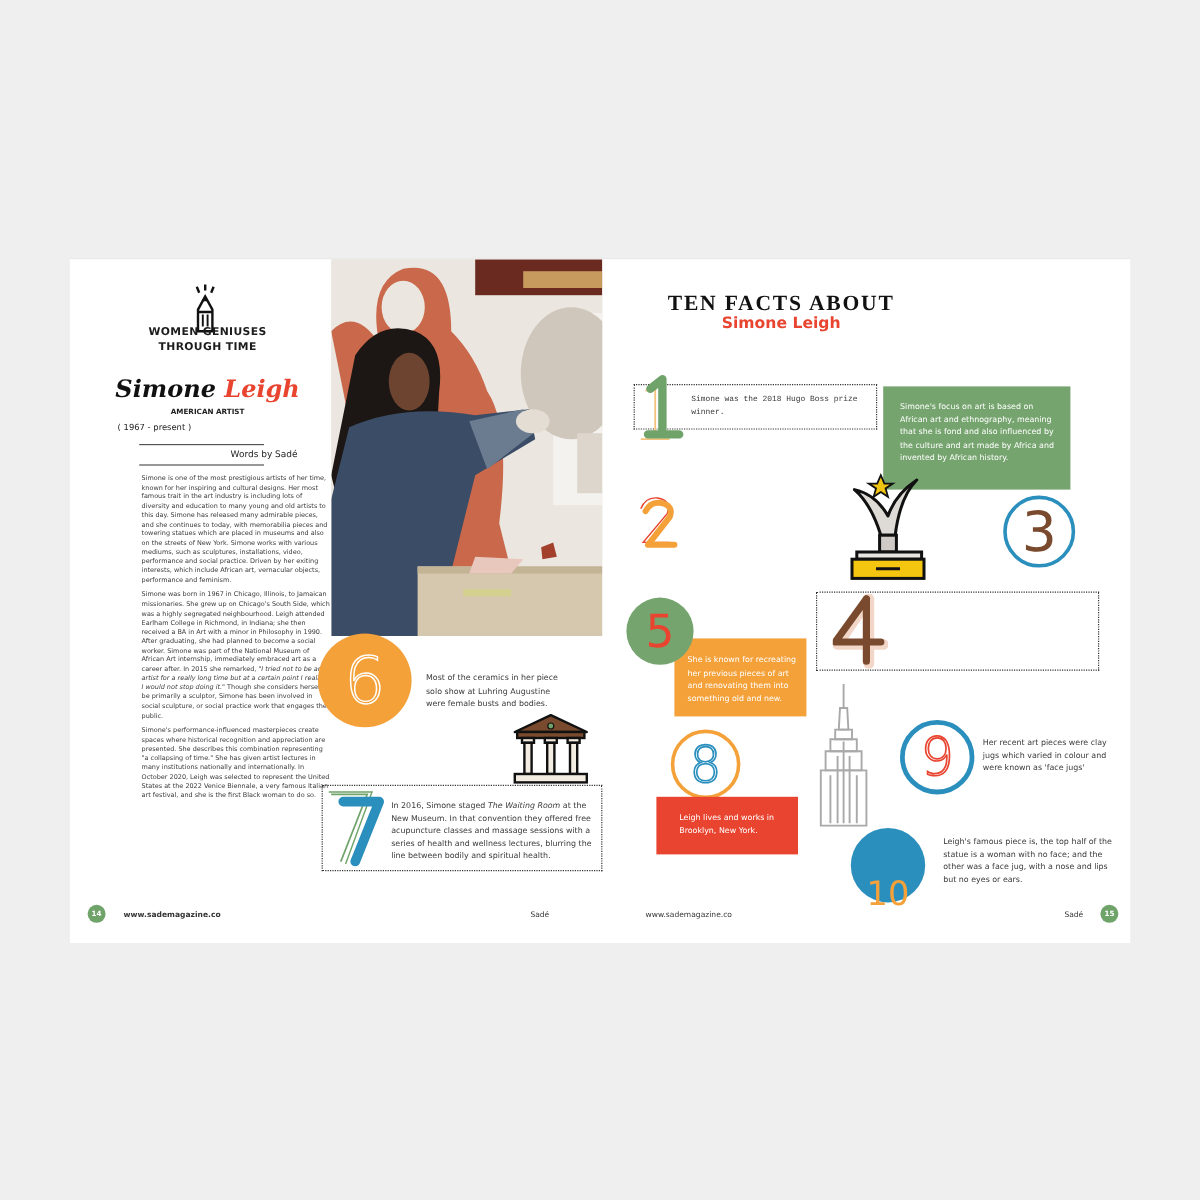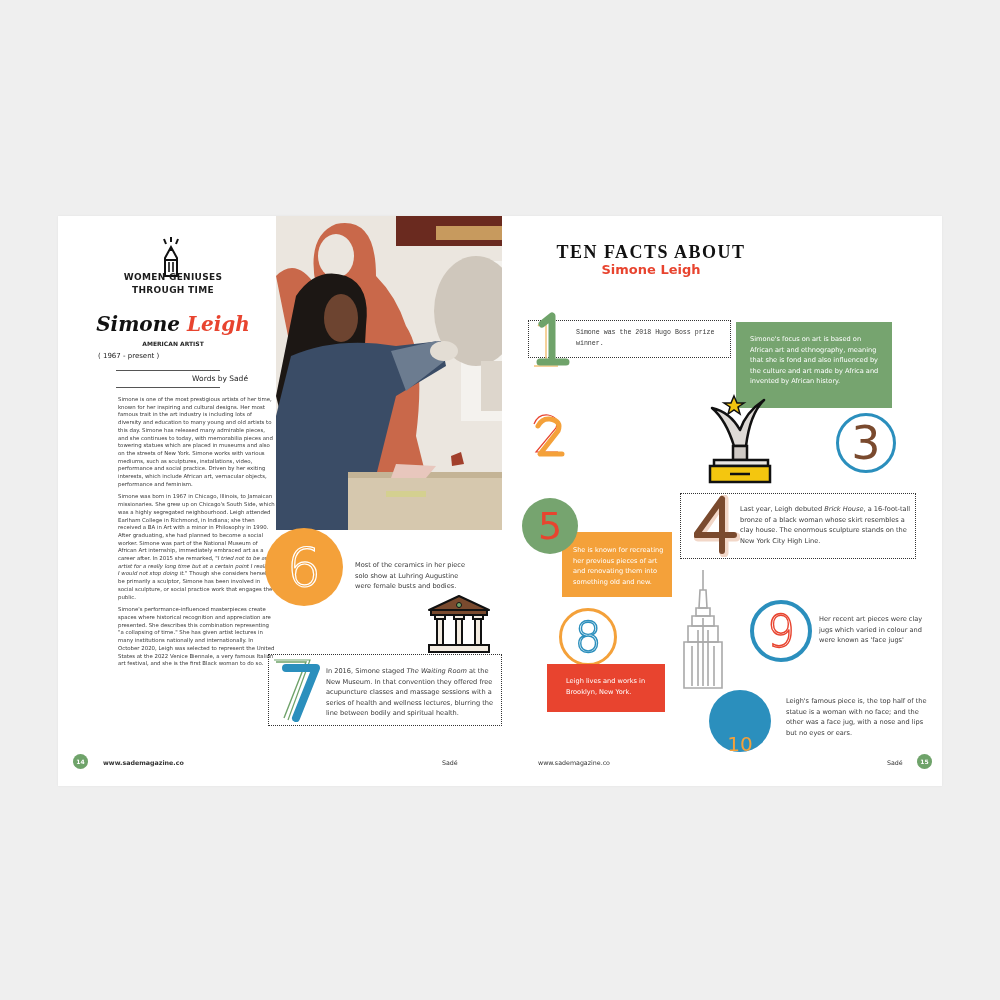--- a/index.html
+++ b/index.html
@@ -167,23 +167,20 @@
     <span style="font-size:46px;color:#7a4a2e;">3</span>
   </div>
 
   <div class="abs dotbox" style="left:622px;top:277px;width:234px;height:64px;"></div>
   <div class="abs" style="left:636px;top:279px;width:46px;height:62px;">
     <svg width="46" height="62" viewBox="0 0 46 62">
       <path d="M30 4 L4 42 L42 42 M30 4 L30 58" fill="none" stroke="#f2d7c8" stroke-width="9" stroke-linecap="round" stroke-linejoin="round"></path>
       <path d="M28 4 L2 40 L40 40 M28 4 L28 56" fill="none" stroke="#7a4a2e" stroke-width="6" stroke-linecap="round" stroke-linejoin="round"></path>
     </svg>
   </div>
-  <div class="abs fact-text" style="left:682px;top:288px;width:172px;">
-    <span>Last year, Leigh debuted </span><i>Brick House</i><span>, a 16-foot-tall bronze of a black woman whose skirt resembles a clay house. The enormous sculpture stands on the New York City High Line.</span>
-  </div>
 
   <div class="abs" style="left:504px;top:316px;width:110px;height:65px;background:#f4a13a;"></div>
   <div class="abs circle" style="left:464px;top:282px;width:56px;height:56px;background:#76a46f;">
     <span style="font-size:38px;color:#e8442f;">5</span>
   </div>
   <div class="abs fact-text" style="left:515px;top:329px;width:95px;color:#fff;">She is known for recreating her previous pieces of art and renovating them into something old and new.</div>
 
   <div class="abs" style="left:622px;top:352px;width:46px;height:122px;">
     <svg width="46" height="122" viewBox="0 0 46 122" fill="none" stroke="#a9a9a9" stroke-width="1.6">
       <line x1="23" y1="2" x2="23" y2="22"></line>
@@ -205,20 +202,20 @@
   </div>
   <div class="abs" style="left:489px;top:448px;width:118px;height:48px;background:#e8442f;"></div>
   <div class="abs fact-text" style="left:508px;top:460px;width:95px;color:#fff;">Leigh lives and works in Brooklyn, New York.</div>
 
   <div class="abs circle" style="left:692px;top:384px;width:62px;height:62px;border:4px solid #2b8fbd;box-sizing:border-box;">
     <span class="num-outline" style="font-size:44px;color:transparent;-webkit-text-stroke:1.4px #e8442f;">9</span>
   </div>
   <div class="abs fact-text" style="left:761px;top:398px;width:110px;">Her recent art pieces were clay jugs which varied in colour and were known as 'face jugs'</div>
 
   <div class="abs circle" style="left:651px;top:474px;width:62px;height:62px;background:#2b8fbd;">
-    <span style="font-size:20px;color:#f4a13a;margin-top:46px;">10</span>
+    <span style="font-size:28px;color:#f4a13a;margin-top:46px;">10</span>
   </div>
   <div class="abs fact-text" style="left:728px;top:480px;width:145px;">Leigh's famous piece is, the top half of the statue is a woman with no face; and the other was a face jug, with a nose and lips but no eyes or ears.</div>
 
   <div class="abs foot" style="left:480px;top:543px;font-weight:normal;">www.sademagazine.co</div>
   <div class="abs foot" style="left:829px;top:543px;font-weight:normal;">Sadé</div>
   <div class="abs pageno" style="left:859px;top:538px;">15</div>
 </div>
 
 </body></html>

